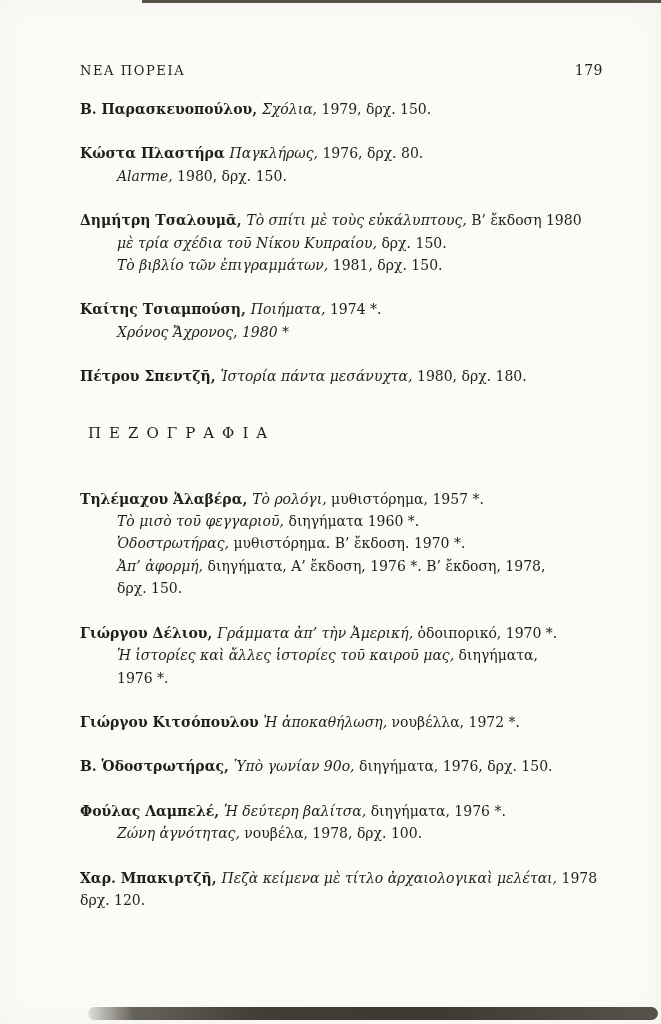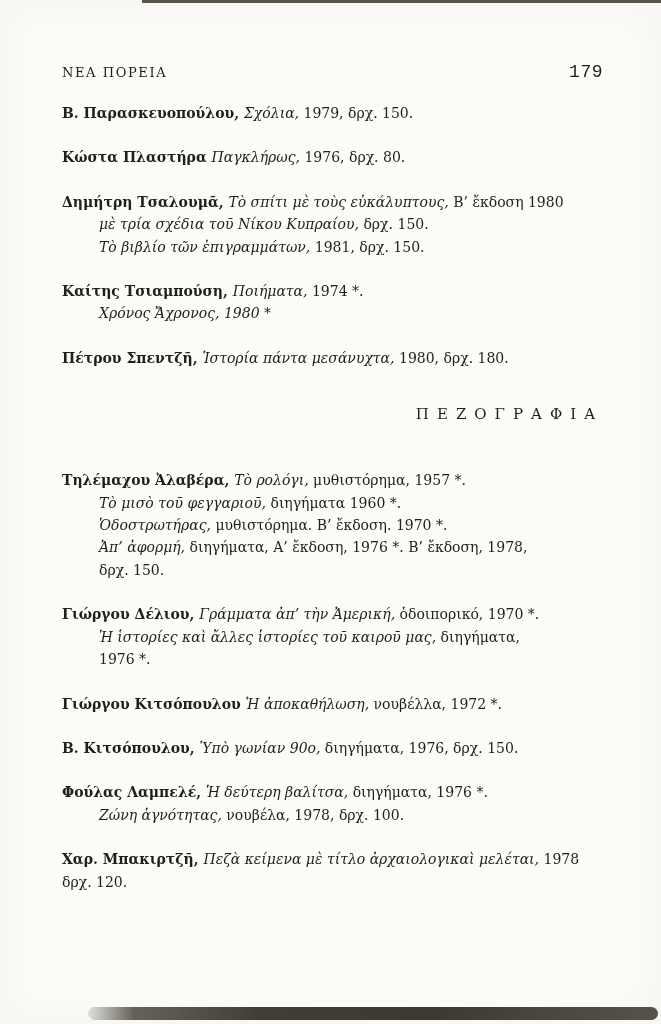--- a/index.html
+++ b/index.html
@@ -5,43 +5,43 @@
   * { margin: 0; padding: 0; box-sizing: border-box; }
   html, body { width: 661px; height: 1024px; }
   body {
     position: relative;
     background: #fcfbf7;
     color: #201f1b;
     font-family: "DejaVu Serif", "Liberation Serif", serif;
     overflow: hidden;
     box-shadow: inset 0 0 40px rgba(60,55,40,0.04);
   }
-  .page { padding: 62px 58px 0 62px; }
+  .page { padding: 62px 58px 0 80px; }
 
   .header {
     display: flex;
     justify-content: space-between;
     align-items: baseline;
     margin-bottom: 20px;
   }
   .journal-title { font-size: 13px; letter-spacing: 1.6px; }
-  .page-number   { font-size: 18px; letter-spacing: 0.5px; font-family: Liberation Mono, monospace; }
+  .page-number   { font-size: 14px; letter-spacing: 0.5px; }
 
   .entry {
     font-size: 14px;
     line-height: 22.4px;
     margin-bottom: 22px;
   }
   .line { white-space: nowrap; }
   .line.indent { padding-left: 37px; }
   .b { font-weight: bold; }
   .i { font-style: italic; }
 
   .section-heading {
-    text-align: right;
+    text-align: left;
     font-size: 15px;
     font-weight: normal;
     letter-spacing: 8px;
     padding-left: 8px; 
     margin: 36px 0 46px 0;
   }
 
   .top-scan-line {
     position: absolute;
     top: 0; right: 0;
@@ -74,20 +74,21 @@
   <div class="header">
     <span class="journal-title">ΝΕΑ ΠΟΡΕΙΑ</span>
     <span class="page-number">179</span>
   </div>
   <div>
       <div class="entry">
         <div class="line"><span class="b">Β. Παρασκευοπούλου, </span><span class="i">Σχόλια,</span><span class="n"> 1979, δρχ. 150.</span></div>
       </div>
       <div class="entry">
         <div class="line"><span class="b">Κώστα Πλαστήρα </span><span class="i">Παγκλήρως,</span><span class="n"> 1976, δρχ. 80.</span></div>
+        <div class="line indent"><span class="i">Alarme,</span><span class="n"> 1980, δρχ. 150.</span></div>
       </div>
       <div class="entry">
         <div class="line"><span class="b">Δημήτρη Τσαλουμᾶ, </span><span class="i">Τὸ σπίτι μὲ τοὺς εὐκάλυπτους,</span><span class="n"> Β’ ἔκδοση 1980</span></div>
         <div class="line indent"><span class="i">μὲ τρία σχέδια τοῦ Νίκου Κυπραίου,</span><span class="n"> δρχ. 150.</span></div>
         <div class="line indent"><span class="i">Τὸ βιβλίο τῶν ἐπιγραμμάτων,</span><span class="n"> 1981, δρχ. 150.</span></div>
       </div>
       <div class="entry">
         <div class="line"><span class="b">Καίτης Τσιαμπούση, </span><span class="i">Ποιήματα,</span><span class="n"> 1974 *.</span></div>
         <div class="line indent"><span class="i">Χρόνος Ἄχρονος, 1980</span><span class="n"> *</span></div>
       </div>
@@ -104,21 +105,21 @@
       </div>
       <div class="entry">
         <div class="line"><span class="b">Γιώργου Δέλιου, </span><span class="i">Γράμματα ἀπ’ τὴν Ἀμερική,</span><span class="n"> ὁδοιπορικό, 1970 *.</span></div>
         <div class="line indent"><span class="i">Ἡ ἱστορίες καὶ ἄλλες ἱστορίες τοῦ καιροῦ μας,</span><span class="n"> διηγήματα,</span></div>
         <div class="line indent"><span class="n">1976 *.</span></div>
       </div>
       <div class="entry">
         <div class="line"><span class="b">Γιώργου Κιτσόπουλου </span><span class="i">Ἡ ἀποκαθήλωση,</span><span class="n"> νουβέλλα, 1972 *.</span></div>
       </div>
       <div class="entry">
-        <div class="line"><span class="b">Β. Κιτσόπουλου, </span><span class="i">Ὑπὸ γωνίαν 90ο,</span><span class="n"> διηγήματα, 1976, δρχ. 150.</span></div>
+        <div class="line"><span class="b">Β. Ὁδοστρωτήρας, </span><span class="i">Ὑπὸ γωνίαν 90ο,</span><span class="n"> διηγήματα, 1976, δρχ. 150.</span></div>
       </div>
       <div class="entry">
         <div class="line"><span class="b">Φούλας Λαμπελέ, </span><span class="i">Ἡ δεύτερη βαλίτσα,</span><span class="n"> διηγήματα, 1976 *.</span></div>
         <div class="line indent"><span class="i">Ζώνη ἁγνότητας,</span><span class="n"> νουβέλα, 1978, δρχ. 100.</span></div>
       </div>
       <div class="entry">
         <div class="line"><span class="b">Χαρ. Μπακιρτζῆ, </span><span class="i">Πεζὰ κείμενα μὲ τίτλο ἀρχαιολογικαὶ μελέται,</span><span class="n"> 1978</span></div>
         <div class="line"><span class="n">δρχ. 120.</span></div>
       </div>
     </div>

